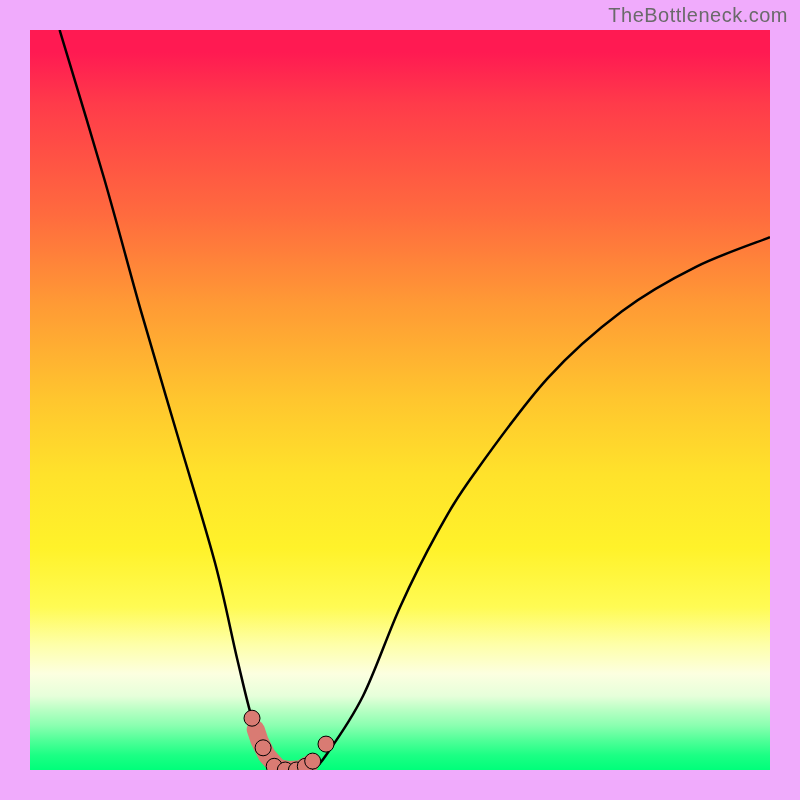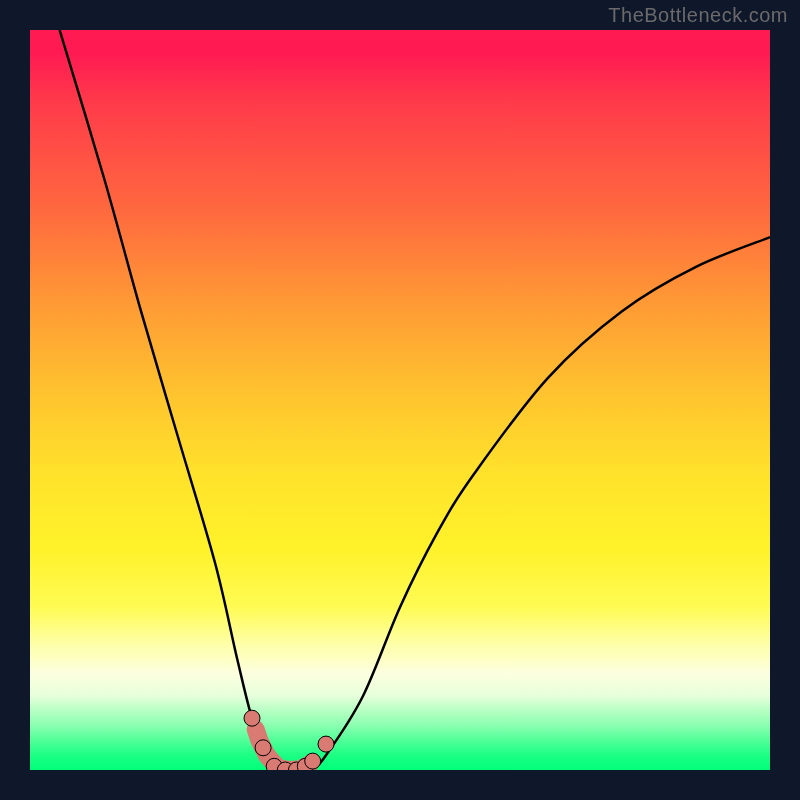--- a/index.html
+++ b/index.html
@@ -10,21 +10,21 @@
     background: #000;
     font-family: Arial, Helvetica, sans-serif;
     overflow: hidden;
   }
   .frame {
     position: absolute;
     top: 0;
     left: 0;
     width: 800px;
     height: 800px;
-    background: #0f172a;
+    background: #f0abfc;
   }
   .plot-area {
     position: absolute;
     top: 30px;
     left: 30px;
     width: 740px;
     height: 740px;
     background: linear-gradient(to bottom,
       #ff1a52 0%,
       #ff1a52 3%,

